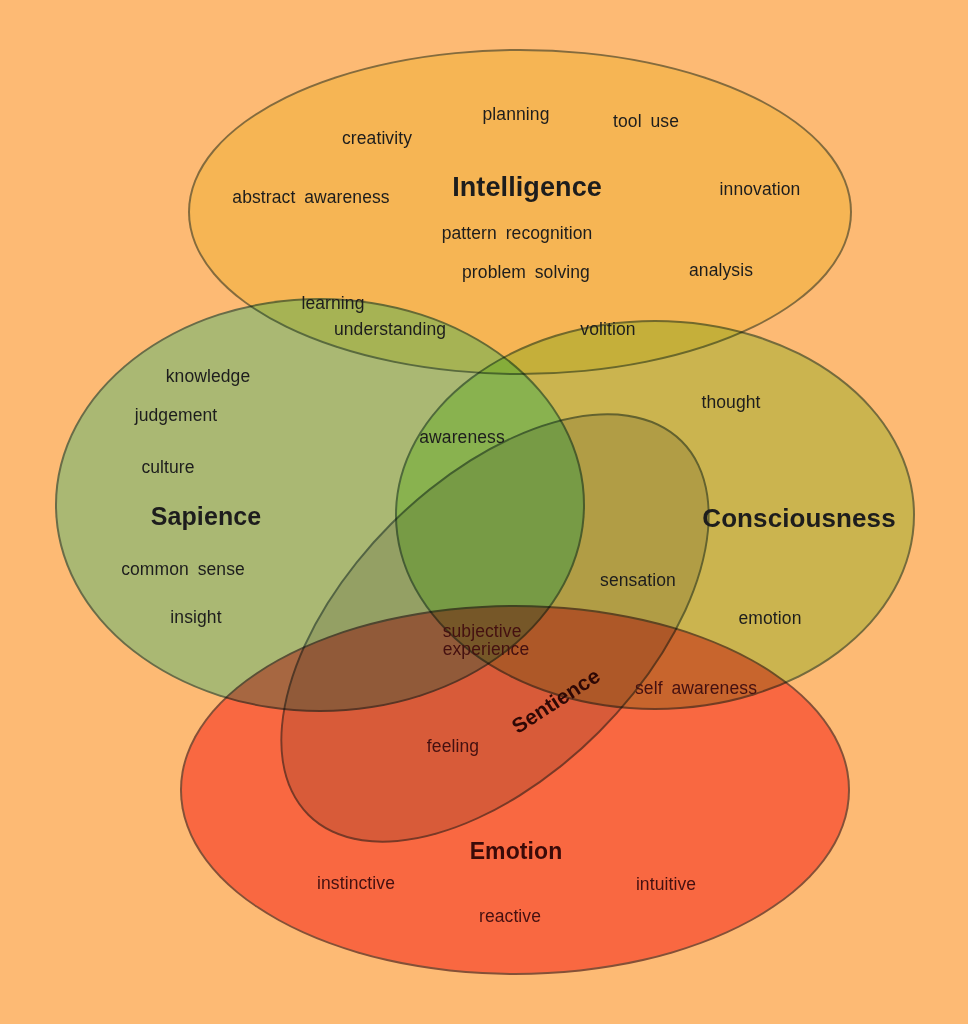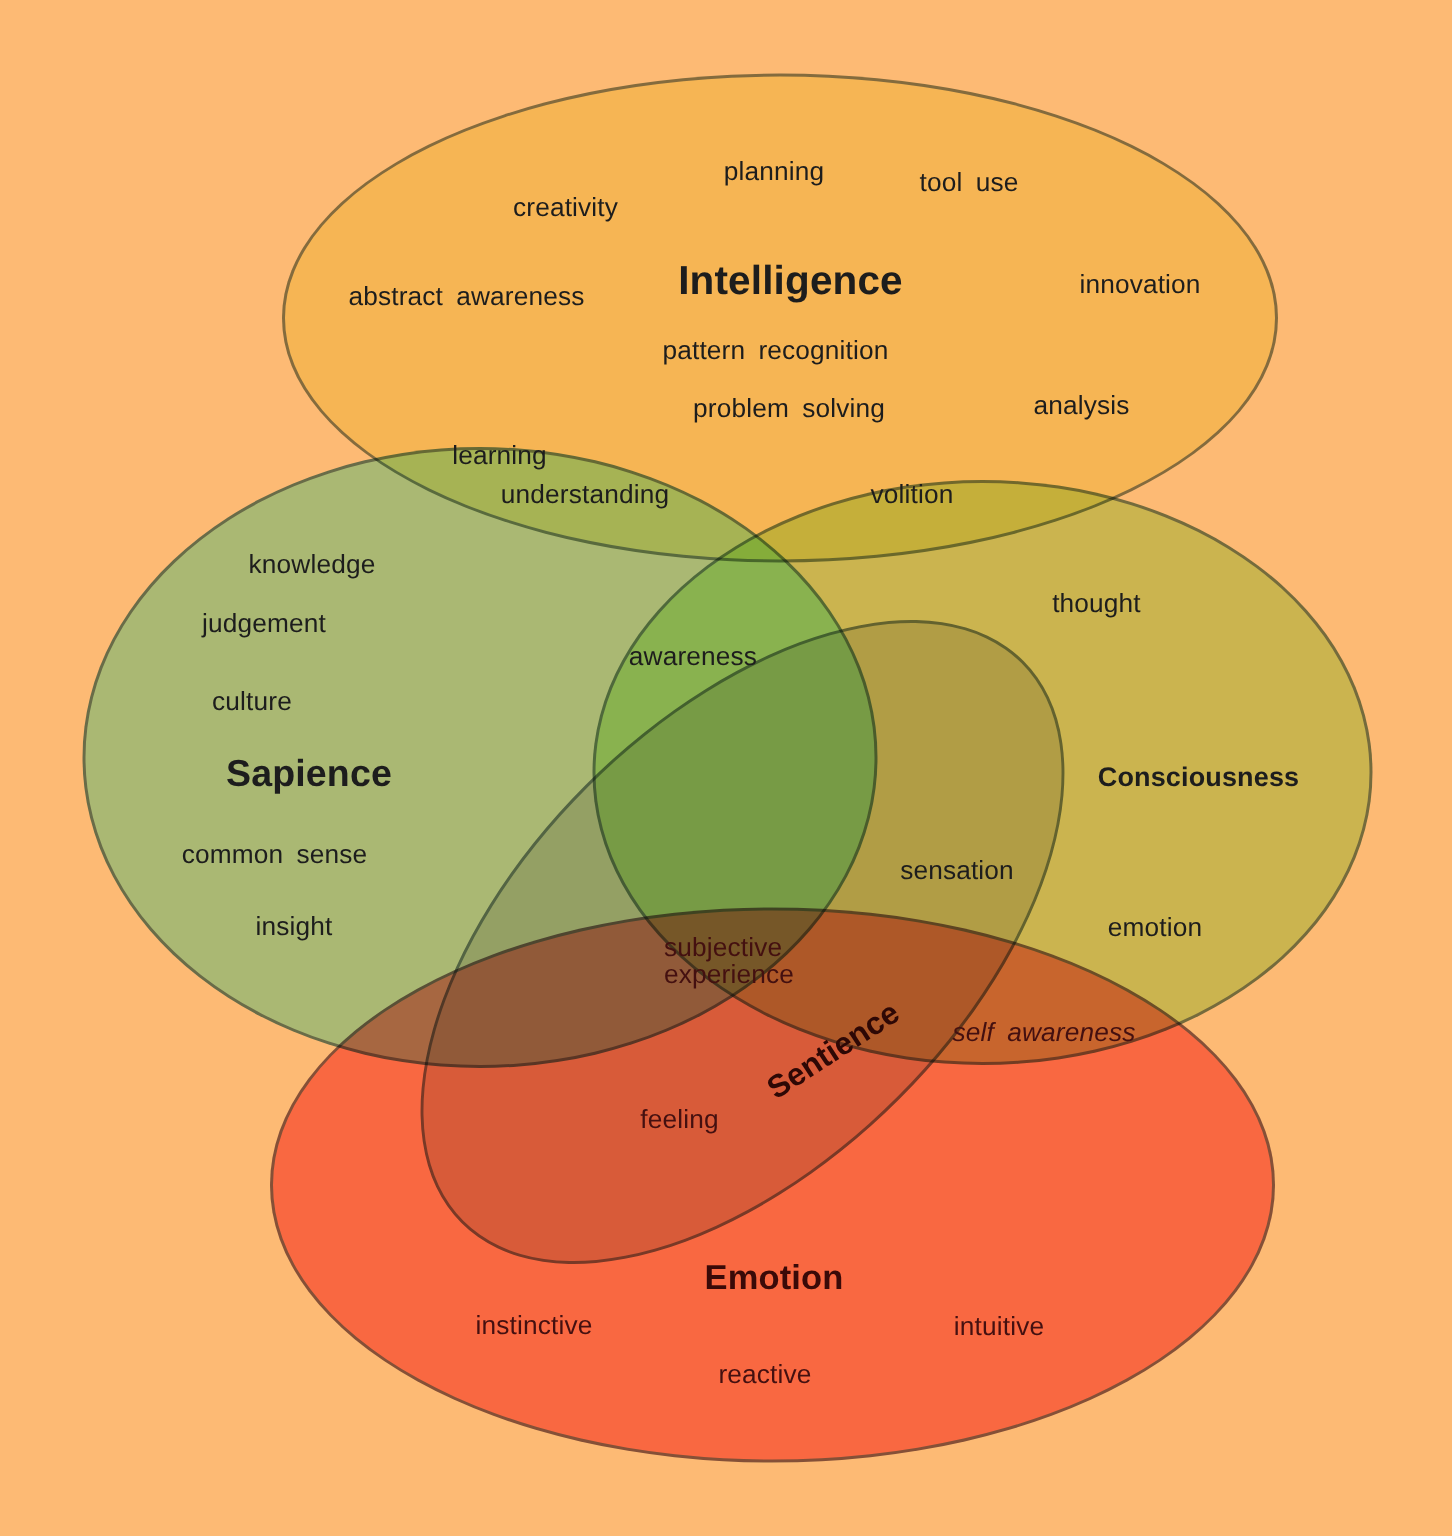--- a/index.html
+++ b/index.html
@@ -22,21 +22,21 @@
   .lbl{
     position:absolute;transform:translate(-50%,-50%);
     font-size:17.5px;color:#1d1d1d;white-space:pre-line;
     word-spacing:0.22em;letter-spacing:0.1px;z-index:10;text-align:left;
     line-height:18px;
   }
   .title{font-weight:bold;white-space:nowrap;}
   .maroon{color:#441010;}
   .t-intelligence{font-size:27px;}
   .t-sapience{font-size:25px;}
-  .t-consciousness{font-size:18px;}
+  .t-consciousness{font-size:26px;}
   .t-emotion{font-size:23px;color:#3a0a08;}
   .t-sentience{font-size:21px;color:#2e0805;transform:translate(-50%,-50%) rotate(-33deg);}
   
   .p-planning{left:516px;top:114px;}
   .p-tool-use{left:646px;top:121px;}
   .p-creativity{left:377px;top:138px;}
   .p-intelligence{left:527px;top:187px;}
   .p-abstract-thinking{left:311px;top:197px;}
   .p-innovation{left:729px;top:189px;margin-left:31px;}
   .p-pattern-recognition{left:517px;top:233px;}
@@ -51,21 +51,21 @@
   .p-sapience{left:206px;top:516px;}
   .p-common-sense{left:183px;top:569px;}
   .p-insight{left:196px;top:617px;}
   .p-thought{left:731px;top:402px;}
   .p-awareness{left:462px;top:437px;}
   .p-consciousness{left:799px;top:518px;}
   .p-sensation{left:638px;top:580px;}
   .p-emotion-item{left:770px;top:618px;}
   .p-subjective-experience{left:486px;top:640px;}
   .p-sentience{left:556px;top:701px;}
-  .p-self-awareness{left:696px;top:688px;font-style:italic;}
+  .p-self-awareness{left:696px;top:688px;}
   .p-feeling{left:453px;top:746px;}
   .p-emotion{left:516px;top:851px;}
   .p-instinctive{left:356px;top:883px;}
   .p-reactive{left:510px;top:916px;}
   .p-intuitive{left:666px;top:884px;}
 </style>
 </head>
 <body>
 
 <div id="stage">

